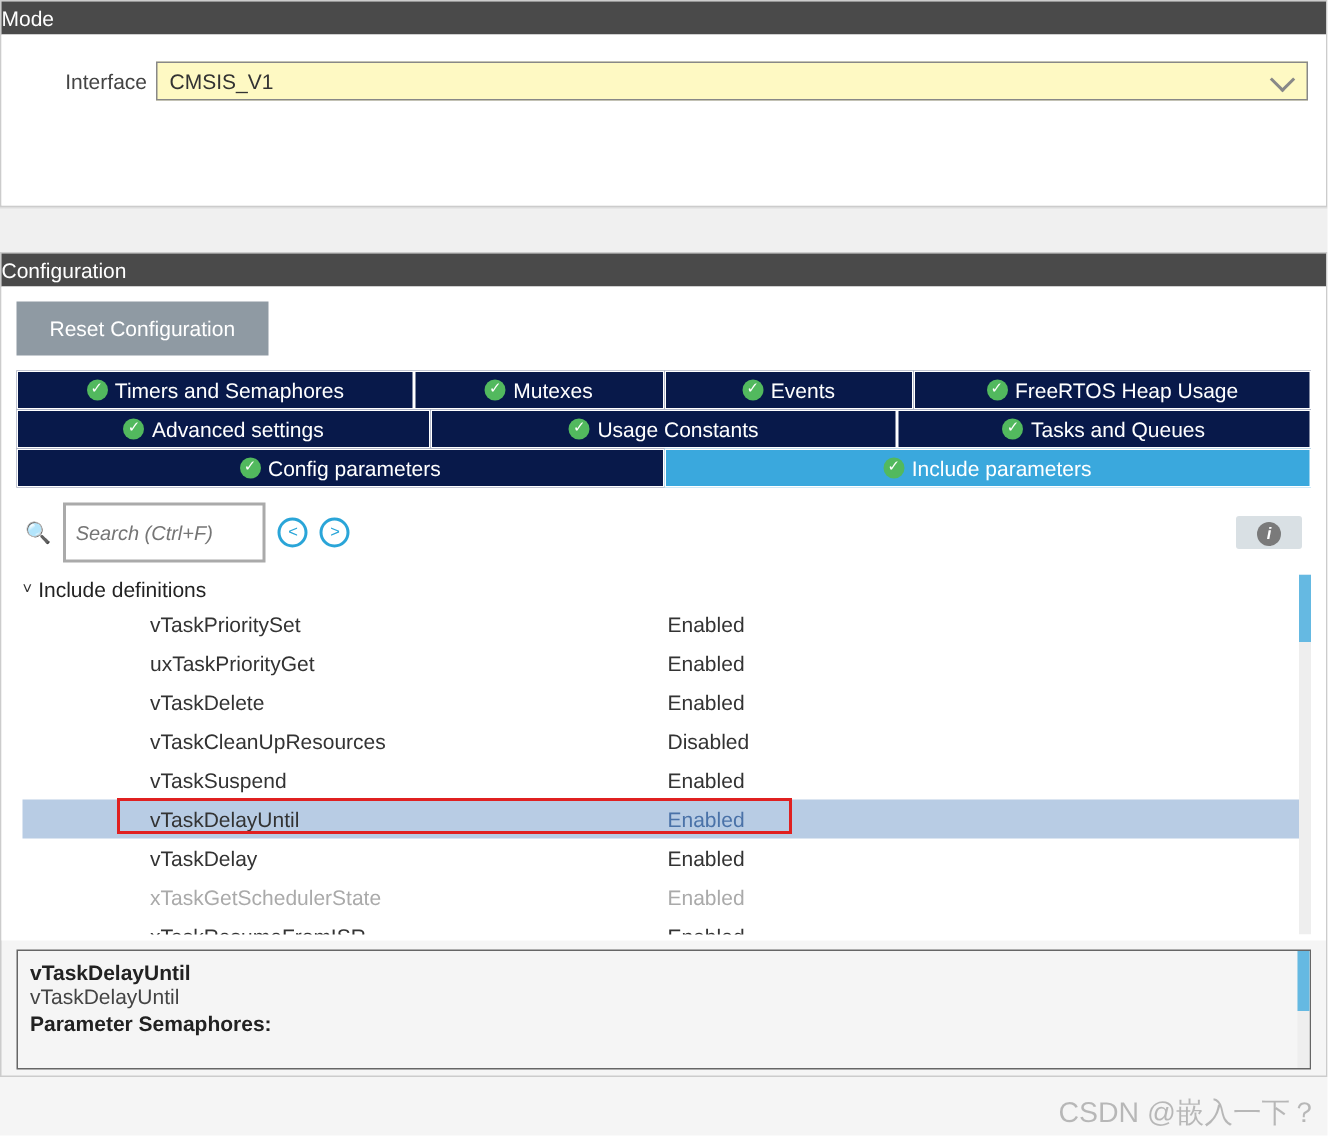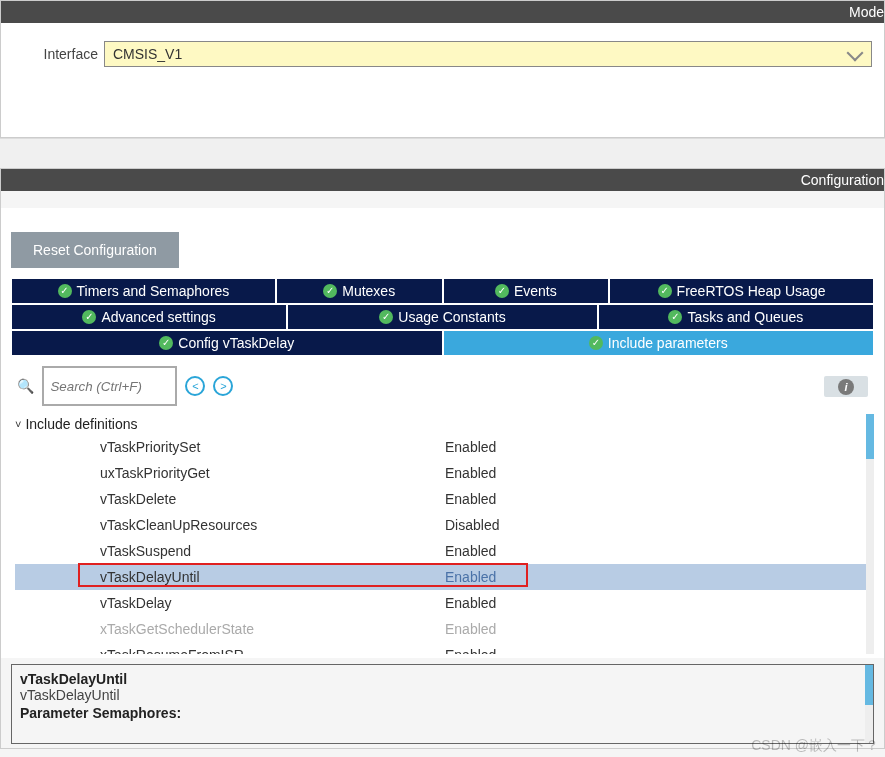--- a/index.html
+++ b/index.html
@@ -1,35 +1,35 @@
 <!DOCTYPE html>
 <html><head>
   <meta charset="utf-8">
   <style>
     * { margin: 0; padding: 0; box-sizing: border-box; }
     body { font-family: Arial, sans-serif; font-size: 14px; background: #f5f5f5; width: 885px; }
 
     .panel { border: 1px solid #ccc; }
-    .header-bar { background: #4a4a4a; color: #fff; text-align: right; padding: 3px 0; font-size: 14px; }
+    .header-bar { background: #4a4a4a; color: #fff; text-align: left; padding: 3px 0; font-size: 14px; }
 
     .mode-panel { background: #fff; padding: 8px 0 60px 0; }
     .interface-row { display: flex; align-items: center; gap: 6px; padding: 10px 12px; }
     .interface-label { color: #444; width: 85px; text-align: right; }
     .interface-select {
       flex: 1; border: 1px solid #888; padding: 3px 8px; height: 26px; background: #fef9c3;
       position: relative; display: flex; align-items: center; color: #333;
     }
     .interface-select::after {
       content: ""; position: absolute; right: 10px; width: 10px; height: 10px;
       border-right: 2px solid #888; border-bottom: 2px solid #888; transform: rotate(45deg); top: 5px;
     }
 
     .gap { height: 30px; background: #f0f0f0; border-top: 1px solid #ddd; }
 
-    .config-body { background: #fff; padding: 24px 10px 4px 10px; margin-top: 17px; }
+    .config-body { background: #fff; padding: 10px 10px 4px 10px; }
     .reset-btn { background: #8f9aa3; color: #fff; padding: 10px 22px; border: none; font-size: 14px; margin-bottom: 10px; cursor: pointer; }
 
     .tabs-row { display: flex; width: 100%; }
     .tab {
       background: #08194a; color: #fff; border: 1px solid #fff; text-align: center;
       padding: 4px 0; font-size: 14px; display: flex; align-items: center; justify-content: center; gap: 5px; cursor: pointer;
     }
     .tab.active { background: #3aa8dd; }
     .check-circle {
       width: 14px; height: 14px; color: #52b95e; background: #fff; border-radius: 50%;
@@ -64,21 +64,21 @@
     .vscroll { position: absolute; right: 0; top: 0; width: 8px; height: 100%; background: #eee; }
     .vscroll::before { content:""; position:absolute; top:0; width:8px; height:45px; background:#65b9e2; }
     .vscroll2 { position: absolute; right: 0; top: 0; width: 8px; height: 100%; background: #eee; }
     .vscroll2::before { content:""; position:absolute; top:0; width:8px; height:40px; background:#65b9e2; }
 
     .desc-box { border: 1px solid #666; margin: 6px 10px 4px 10px; padding: 6px 8px 12px 8px; position: relative; height: 80px; }
     .desc-title { font-weight: bold; color: #222; }
     .desc-sub { color: #444; }
     .desc-ph { font-weight: bold; color: #222; margin-top: 2px; }
 
-    .watermark { position: absolute; right: 6px; bottom: 2px; color: rgba(0,0,0,0.25); font-size: 14px; }
+    .watermark { position: absolute; right: 6px; bottom: 2px; color: rgba(0,0,0,0.25); font-size: 19px; }
   </style>
 </head>
 <body>
 
 <div class="panel">
   <div class="header-bar">Mode</div>
   <div class="mode-panel">
     <div class="interface-row">
       <div class="interface-label">Interface</div>
       <div class="interface-select">
@@ -124,21 +124,21 @@
           <span>Usage Constants</span>
         </div>
       <div class="tab" style="flex:1.2">
           <span class="check-circle">✓</span>
           <span>Tasks and Queues</span>
         </div>
     </div>
     <div class="tabs-row">
       <div class="tab" style="flex:1">
           <span class="check-circle">✓</span>
-          <span>Config vTaskDelay</span>
+          <span>Config parameters</span>
         </div>
       <div class="tab active" style="flex:1">
           <span class="check-circle">✓</span>
           <span>Include parameters</span>
         </div>
     </div>
 
 
     <div class="search-row">
       <span class="search-icon">🔍</span>

